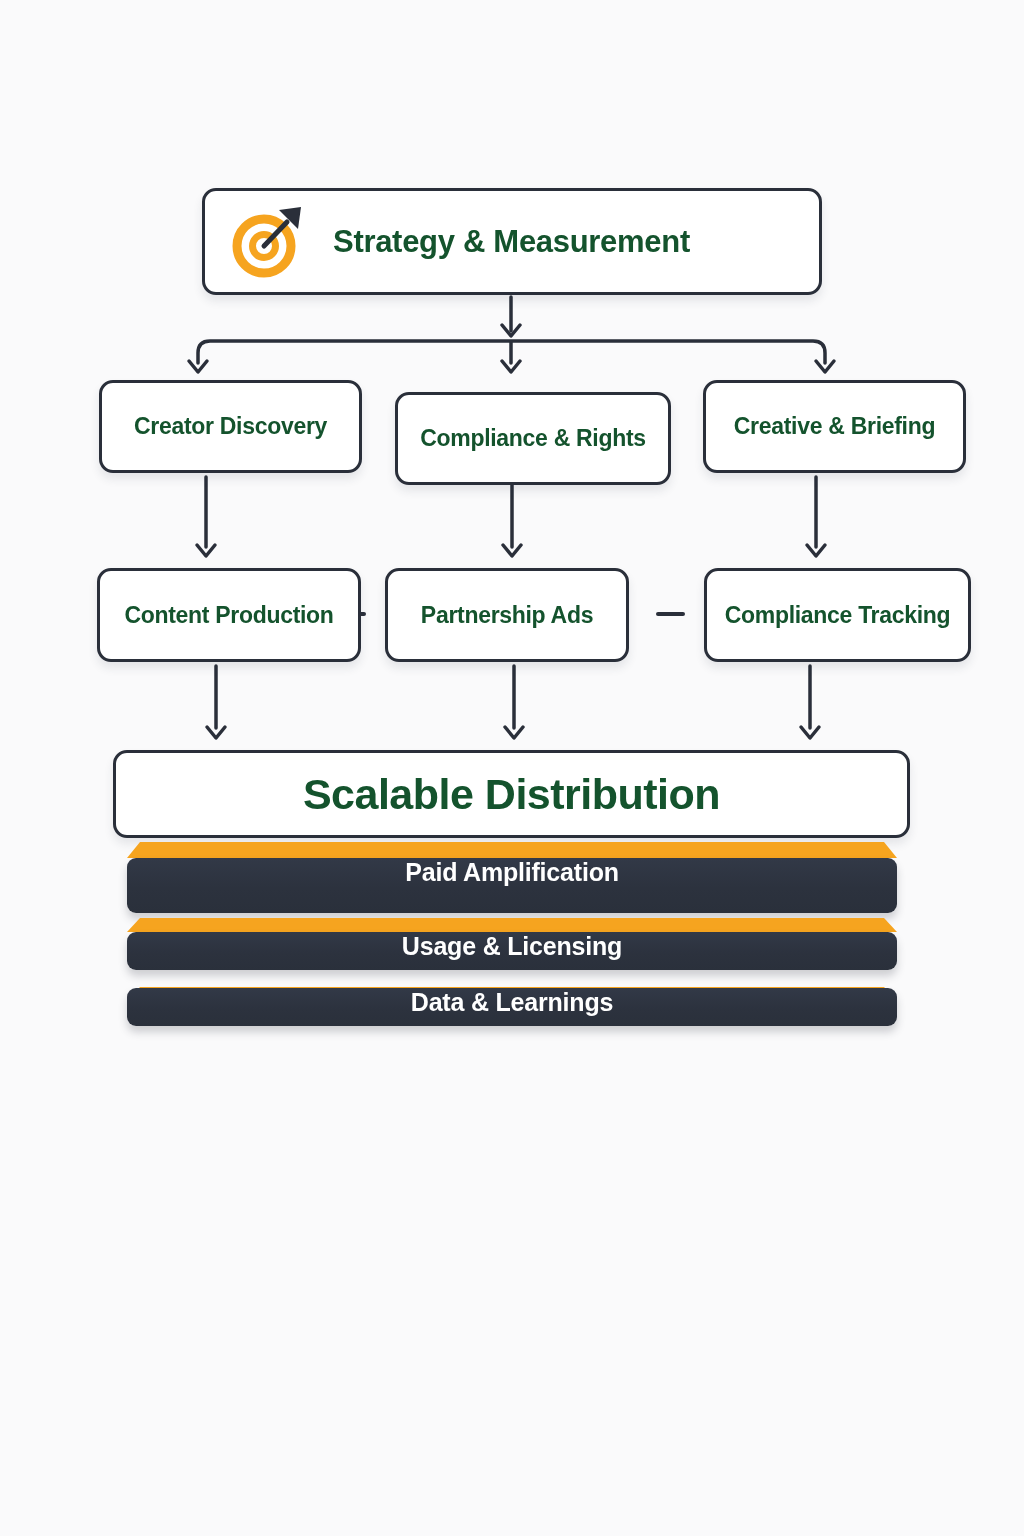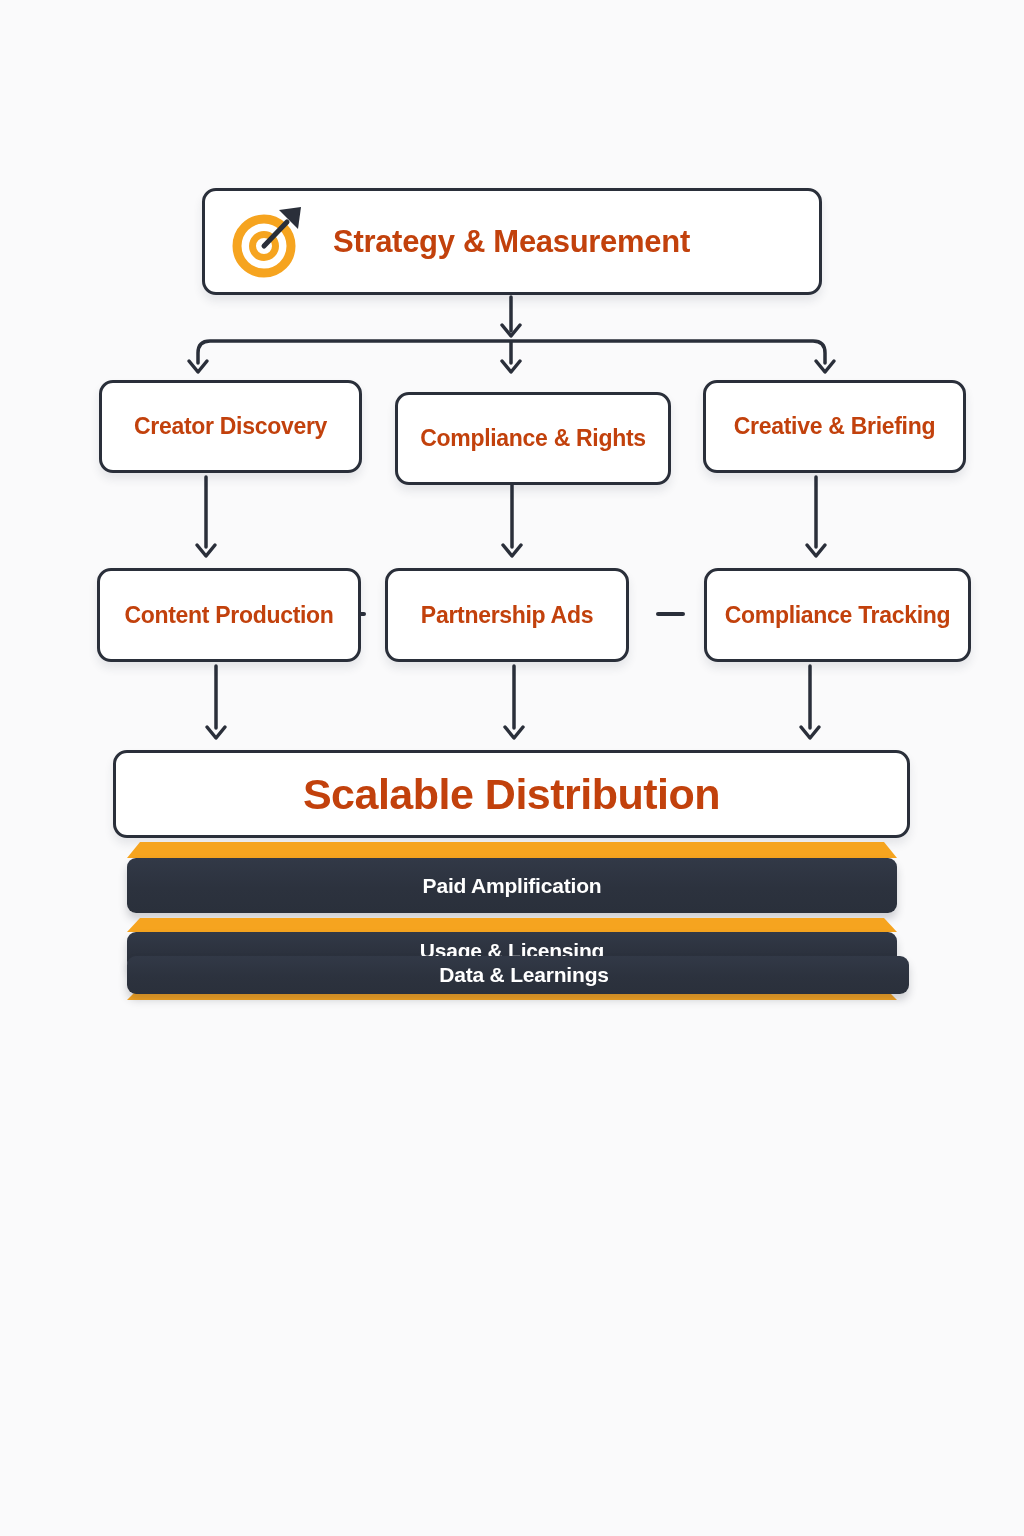--- a/index.html
+++ b/index.html
@@ -24,21 +24,21 @@
   }
   .box {
     position: absolute;
     background: #ffffff;
     border: 3.5px solid #2a2f3a;
     border-radius: 14px;
     box-sizing: border-box;
     display: flex;
     align-items: center;
     justify-content: center;
-    color: #c2410c;
+    color: #14532d;
     font-weight: bold;
     letter-spacing: -0.3px;
     box-shadow: 0 6px 10px rgba(44, 51, 64, 0.10);
   }
   .box.root {
     left: 202px; top: 188px; width: 620px; height: 107px;
     justify-content: flex-start;
     padding-left: 24px;
     font-size: 31px;
   }
@@ -70,31 +70,31 @@
   .lt-0 { top: 842px; height: 16px; }
   .lt-1 { top: 918px; height: 14px; }
   .lt-2 { top: 987px; height: 13px; }
   .layer-bar {
     position: absolute;
     left: 127px;
     width: 770px;
     background: linear-gradient(180deg, #323947 0%, #2c323e 55%, #2a303b 100%);
     border-radius: 9px;
     display: flex;
-    align-items: center;
+    align-items: flex-start;
     justify-content: center;
     color: #ffffff;
     font-weight: bold;
-    font-size: 21px;
+    font-size: 25px;
     letter-spacing: -0.2px;
     box-shadow: 0 6px 9px rgba(44, 51, 64, 0.22);
   }
   .lb-0 { top: 858px;  height: 55px; }
   .lb-1 { top: 932px;  height: 38px; }
-  .lb-2 { top: 956px; height: 38px; padding-left: 12px; }
+  .lb-2 { top: 988px; height: 38px; }
 </style>
 </head>
 <body>
 
 <div class="canvas">
 
   <svg class="connectors" viewBox="0 0 1024 1536" fill="none" stroke="#2a2f3a" stroke-width="3.5" stroke-linecap="round" stroke-linejoin="round">
 
     <path d="M511,297 L511,331"></path>
     <path d="M502,325 L511,336 L520,325"></path>

